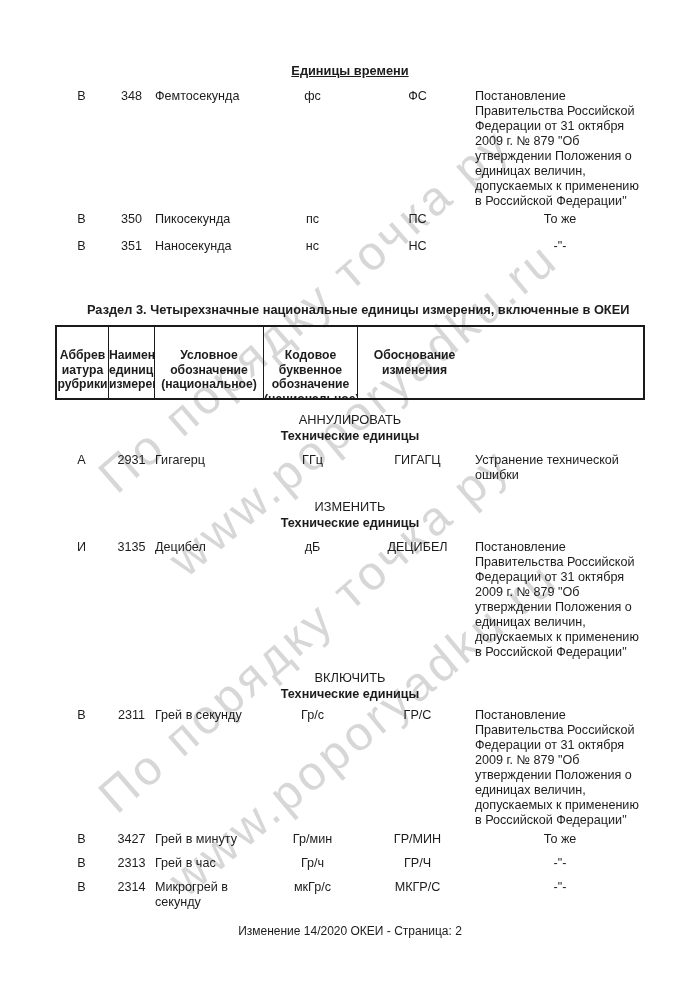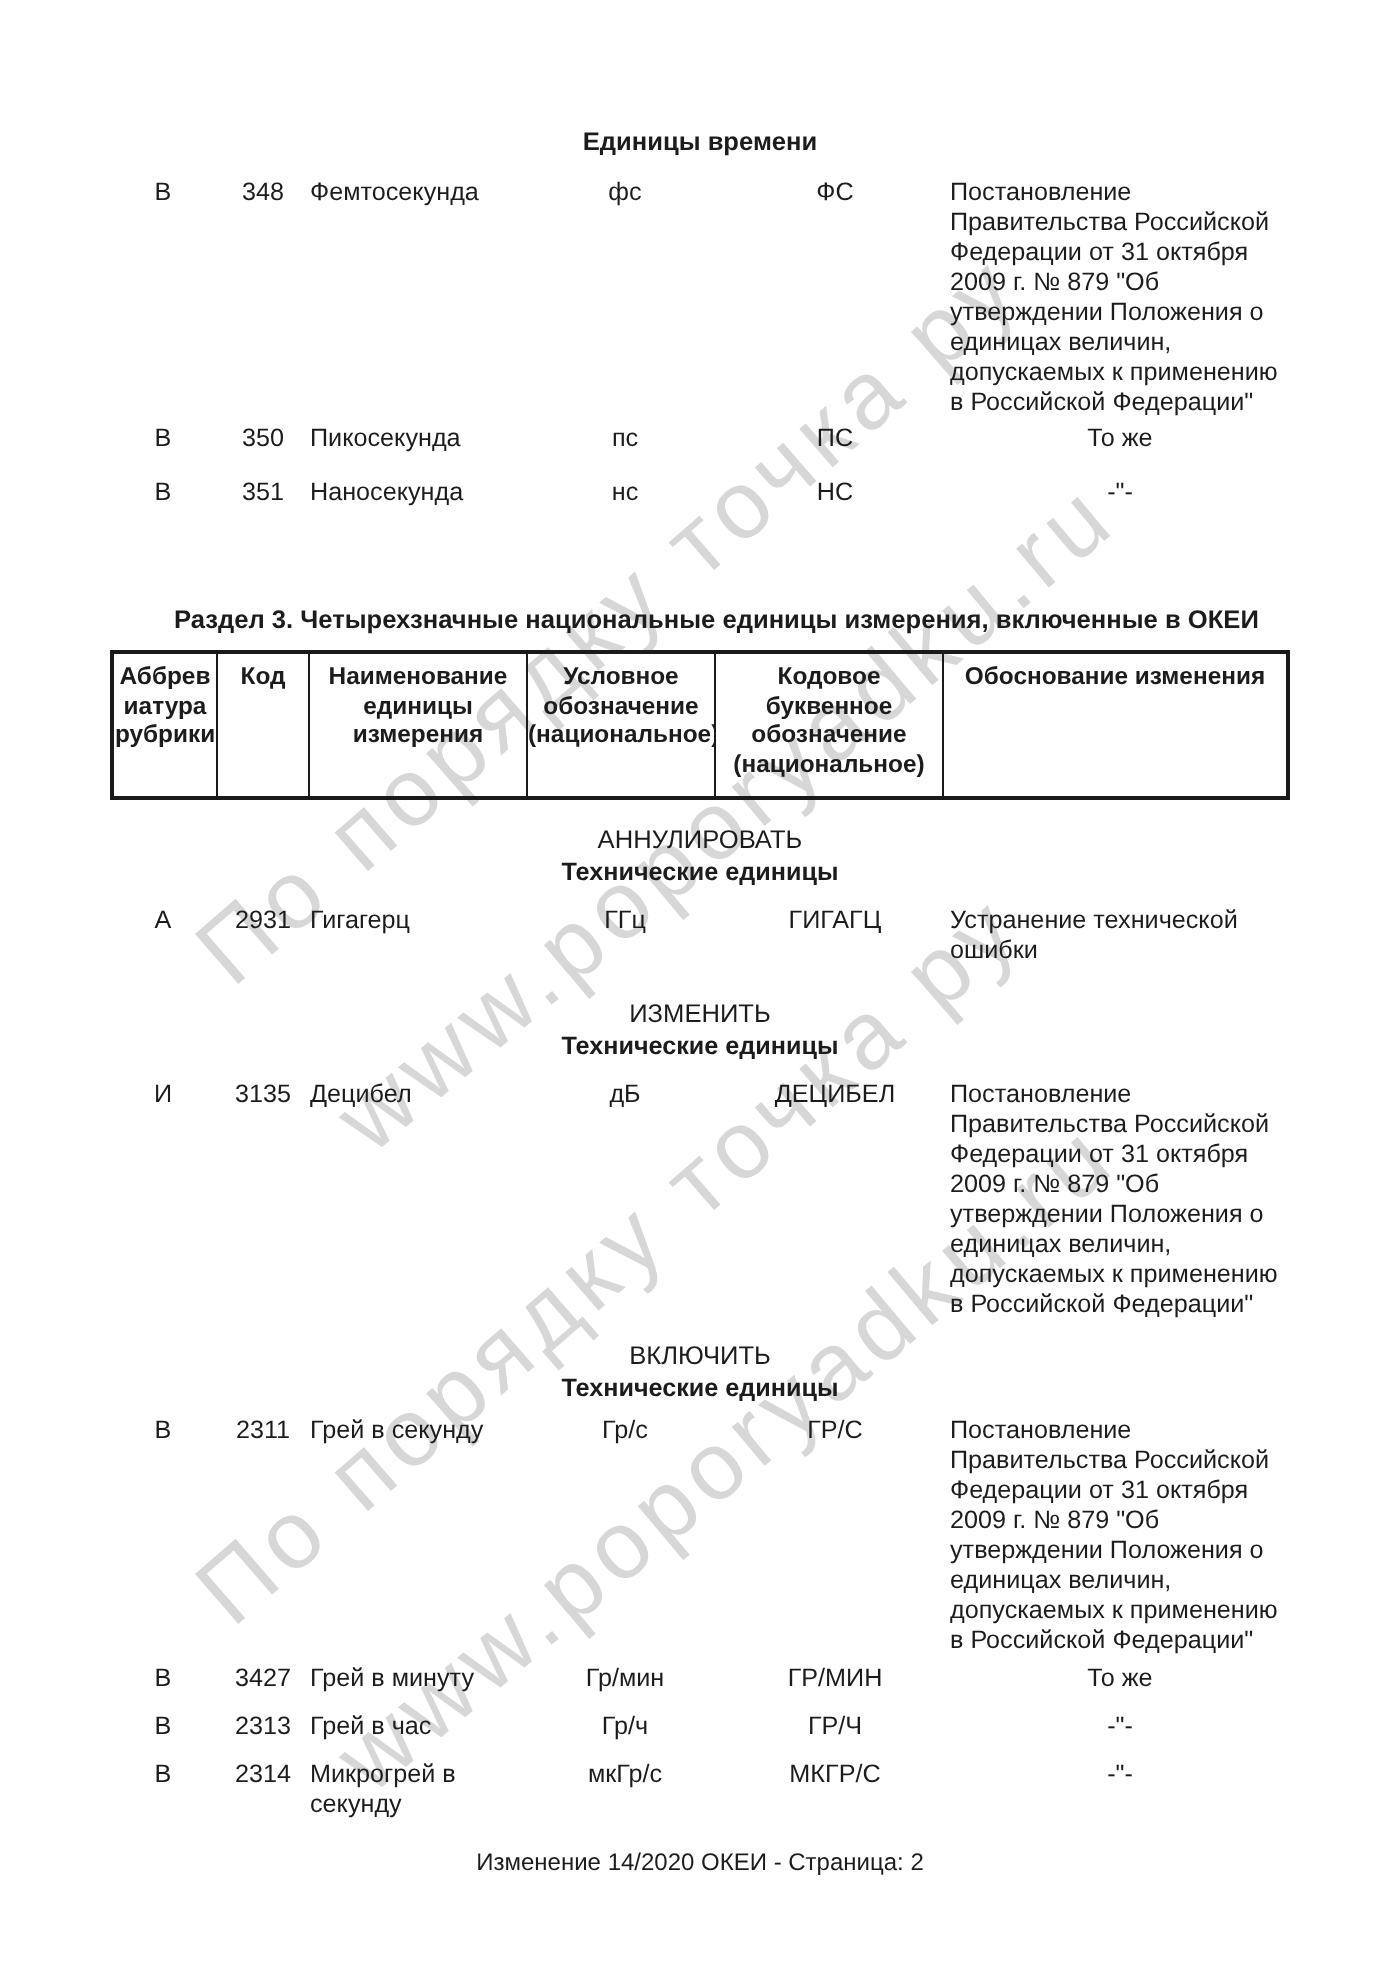--- a/index.html
+++ b/index.html
@@ -10,42 +10,42 @@
   .wm-layer{position:absolute;inset:0;z-index:0;overflow:hidden;pointer-events:none;}
   .wm{position:absolute;white-space:nowrap;font-size:48px;font-weight:400;
       letter-spacing:4px;color:var(--wm,#d7d7d7);transform-origin:0 0;}
   .wm1{left:88px;top:462px;transform:rotate(-41deg);}
   .wm2{left:158px;top:545px;transform:rotate(-40deg);}
   .wm3{left:88px;top:782px;transform:rotate(-41deg);}
   .wm4{left:158px;top:865px;transform:rotate(-40deg);}
 
   
   .content{position:absolute;left:55px;top:0;width:590px;z-index:1;font-size:12.6px;line-height:15px;}
-  .doc-title{margin-top:63px;text-align:center;font-weight:bold;font-size:12.8px;}
+  .doc-title{margin-top:63px;text-align:center;font-weight:bold;font-size:12.8px;text-decoration:underline;}
   .razdel{margin-top:48px;font-weight:bold;font-size:12.8px;padding-left:32px;}
 
   .r{display:grid;grid-template-columns:53px 47px 110px 95px 115px 170px;width:590px;}
   .ca{text-align:center;}
   .cj-l{text-align:left;}
   .cj-c{text-align:center;}
 
   .row-348{margin-top:11px;}
   .row-350{margin-top:3px;}
   .row-351{margin-top:12px;}
   .row-2931{margin-top:9px;}
   .row-3135{margin-top:9px;}
   .row-2311{margin-top:6px;}
   .row-2312{margin-top:4px;}
   .row-2313{margin-top:9px;}
   .row-2314{margin-top:9px;}
 
   .thead{margin-top:8px;display:grid;grid-template-columns:51px 46px 109px 94px 114px 1fr;
          width:590px;height:75px;box-sizing:border-box;border:2px solid #1a1a1a;}
   .th{border-left:1.5px solid #1a1a1a;text-align:center;font-weight:bold;font-size:12.2px;
-      line-height:14.5px;padding-top:4px;white-space:pre-line;overflow:hidden;}
+      line-height:14.5px;padding-top:21px;white-space:pre-line;overflow:hidden;}
   .th:first-child{border-left:none;}
 
   .action{margin-top:12px;text-align:center;font-weight:normal;font-size:12.8px;}
   .action-izmenit{margin-top:16px;}
   .action-vklyuchit{margin-top:10px;}
   .category{margin-top:2px;text-align:center;font-weight:bold;font-size:12.6px;}
 
   .footer{margin-top:14px;text-align:center;font-size:12px;}
 </style>
 </head>
@@ -90,21 +90,20 @@
       <div class="ca">НС</div>
       <div class="cj-c">-"-</div>
     </div>
 
     <div class="razdel">Раздел 3. Четырехзначные национальные единицы измерения, включенные в ОКЕИ</div>
 
     <div class="thead">
       <div class="th">Аббрев
 иатура
 рубрики</div>
-      <div class="th">Код</div>
       <div class="th">Наименование
 единицы
 измерения</div>
       <div class="th">Условное
 обозначение
 (национальное)</div>
       <div class="th">Кодовое
 буквенное
 обозначение
 (национальное)</div>

